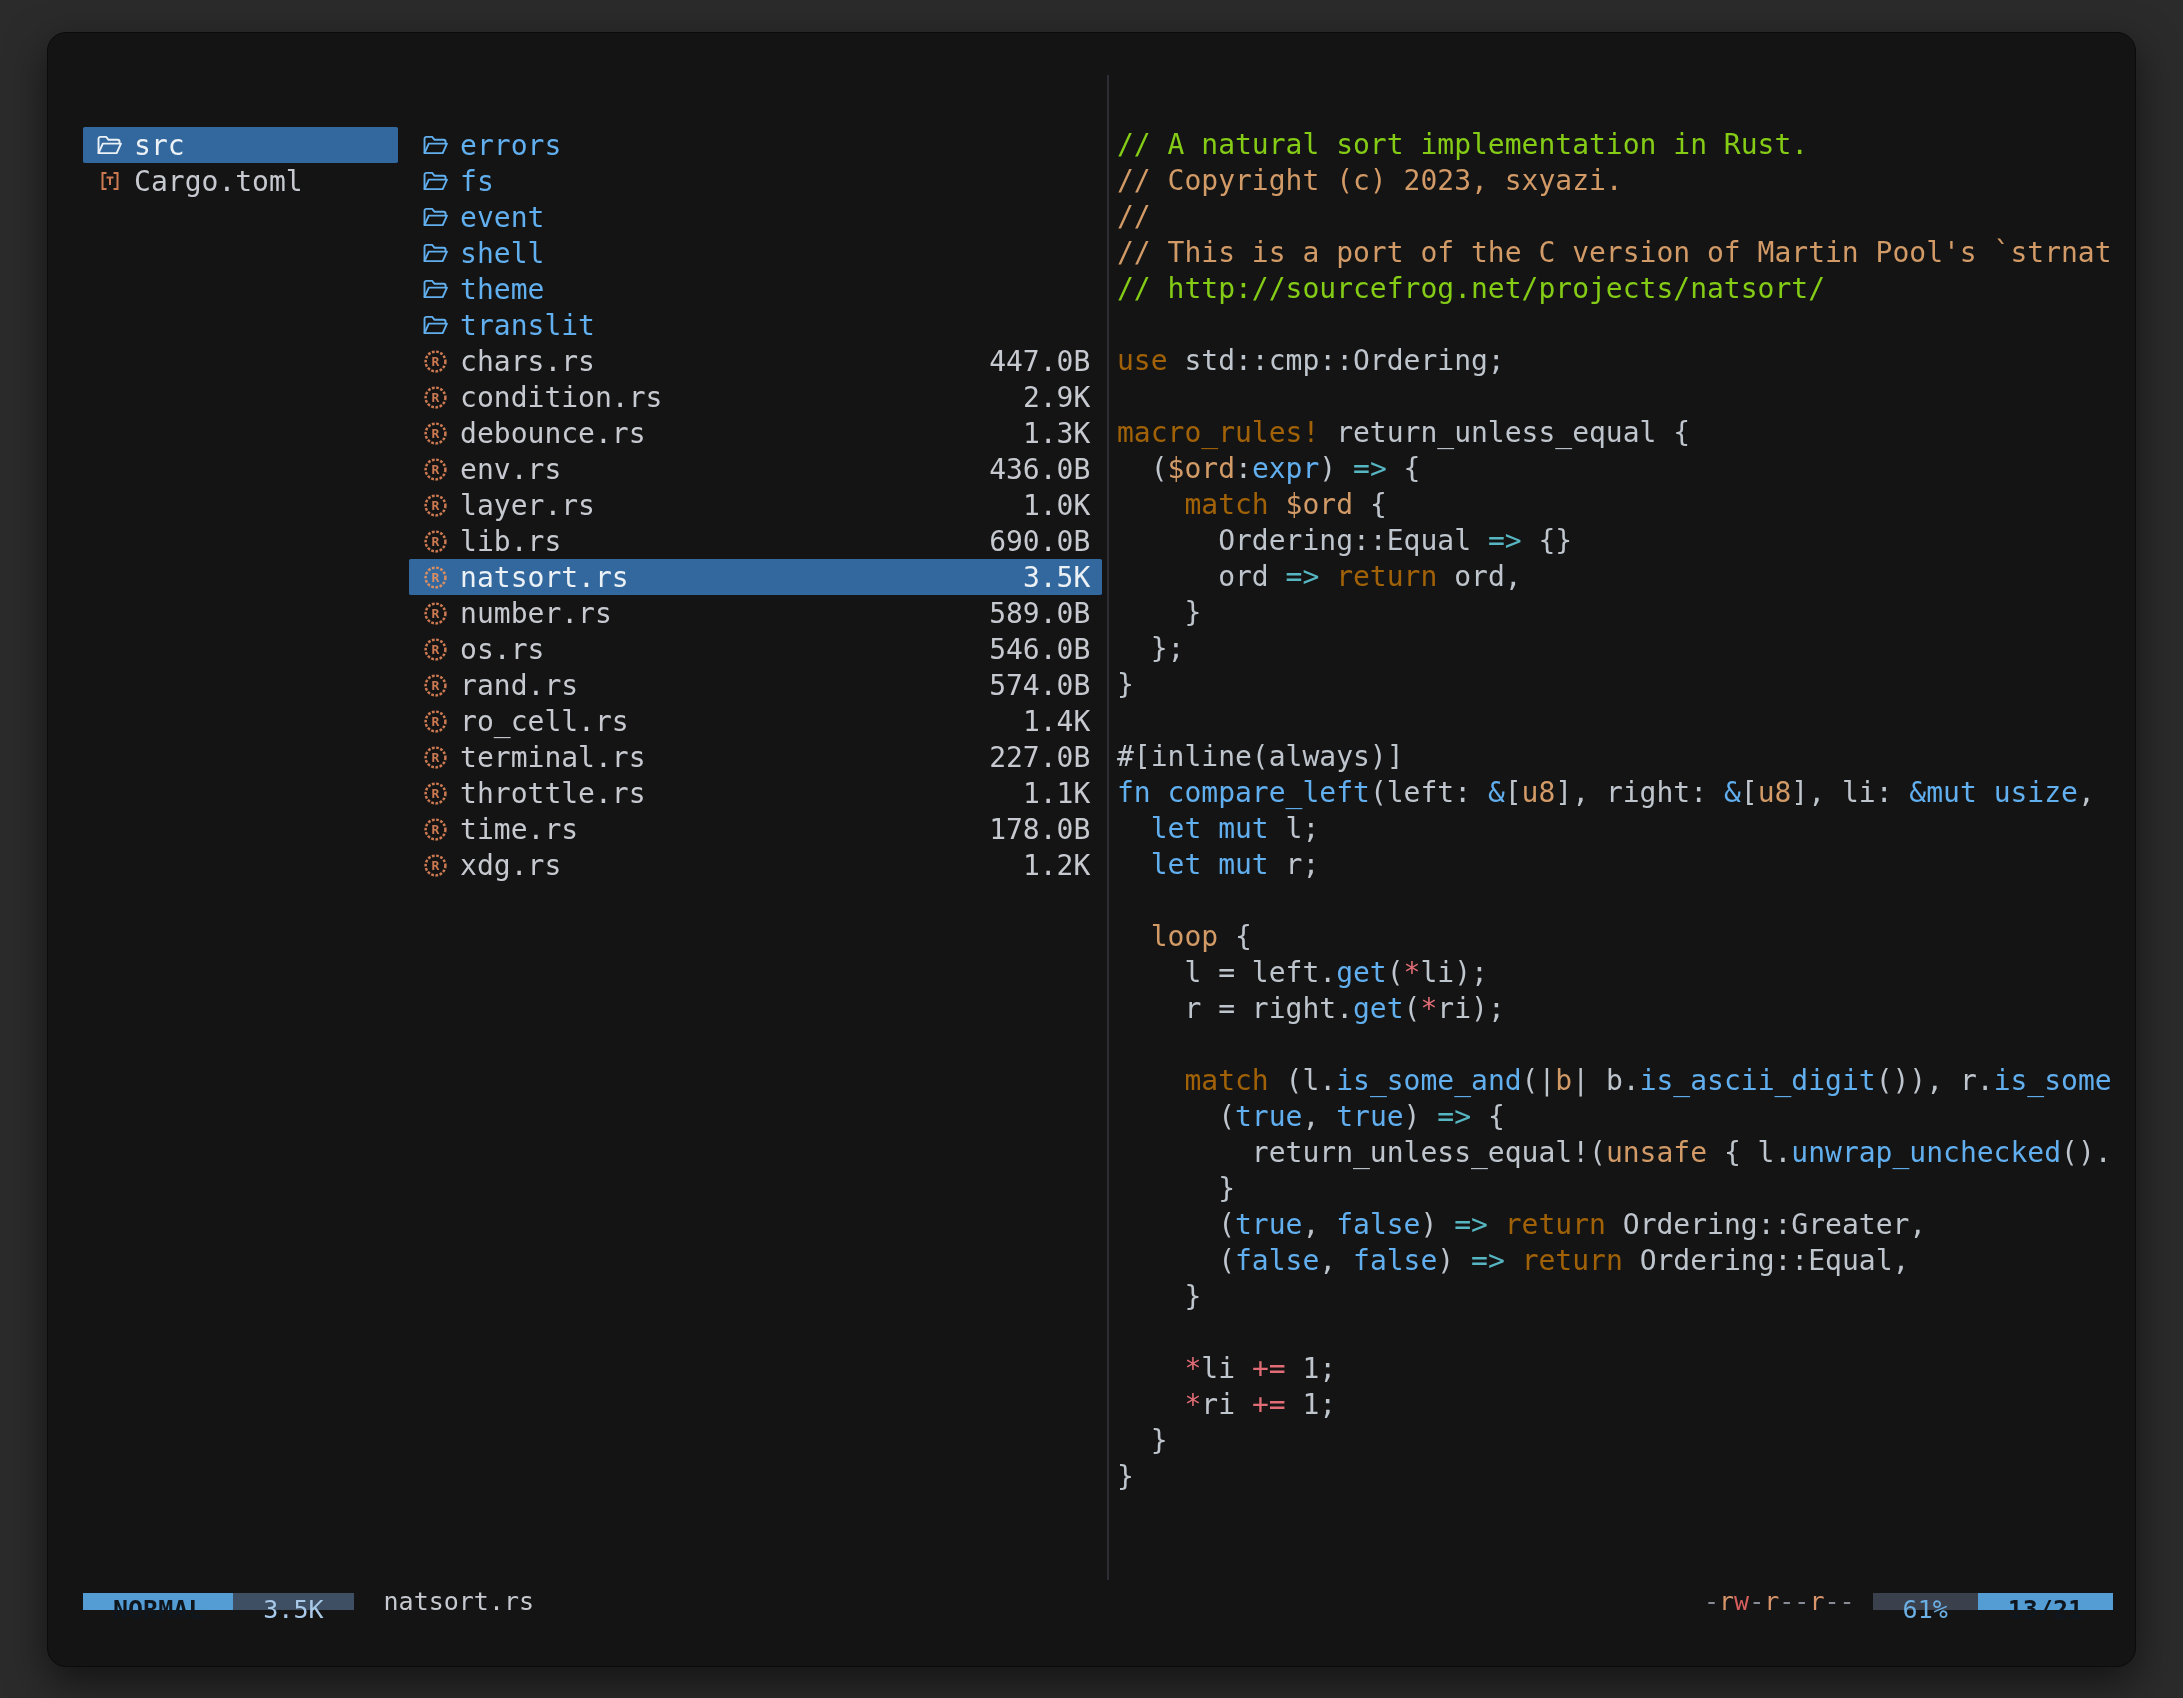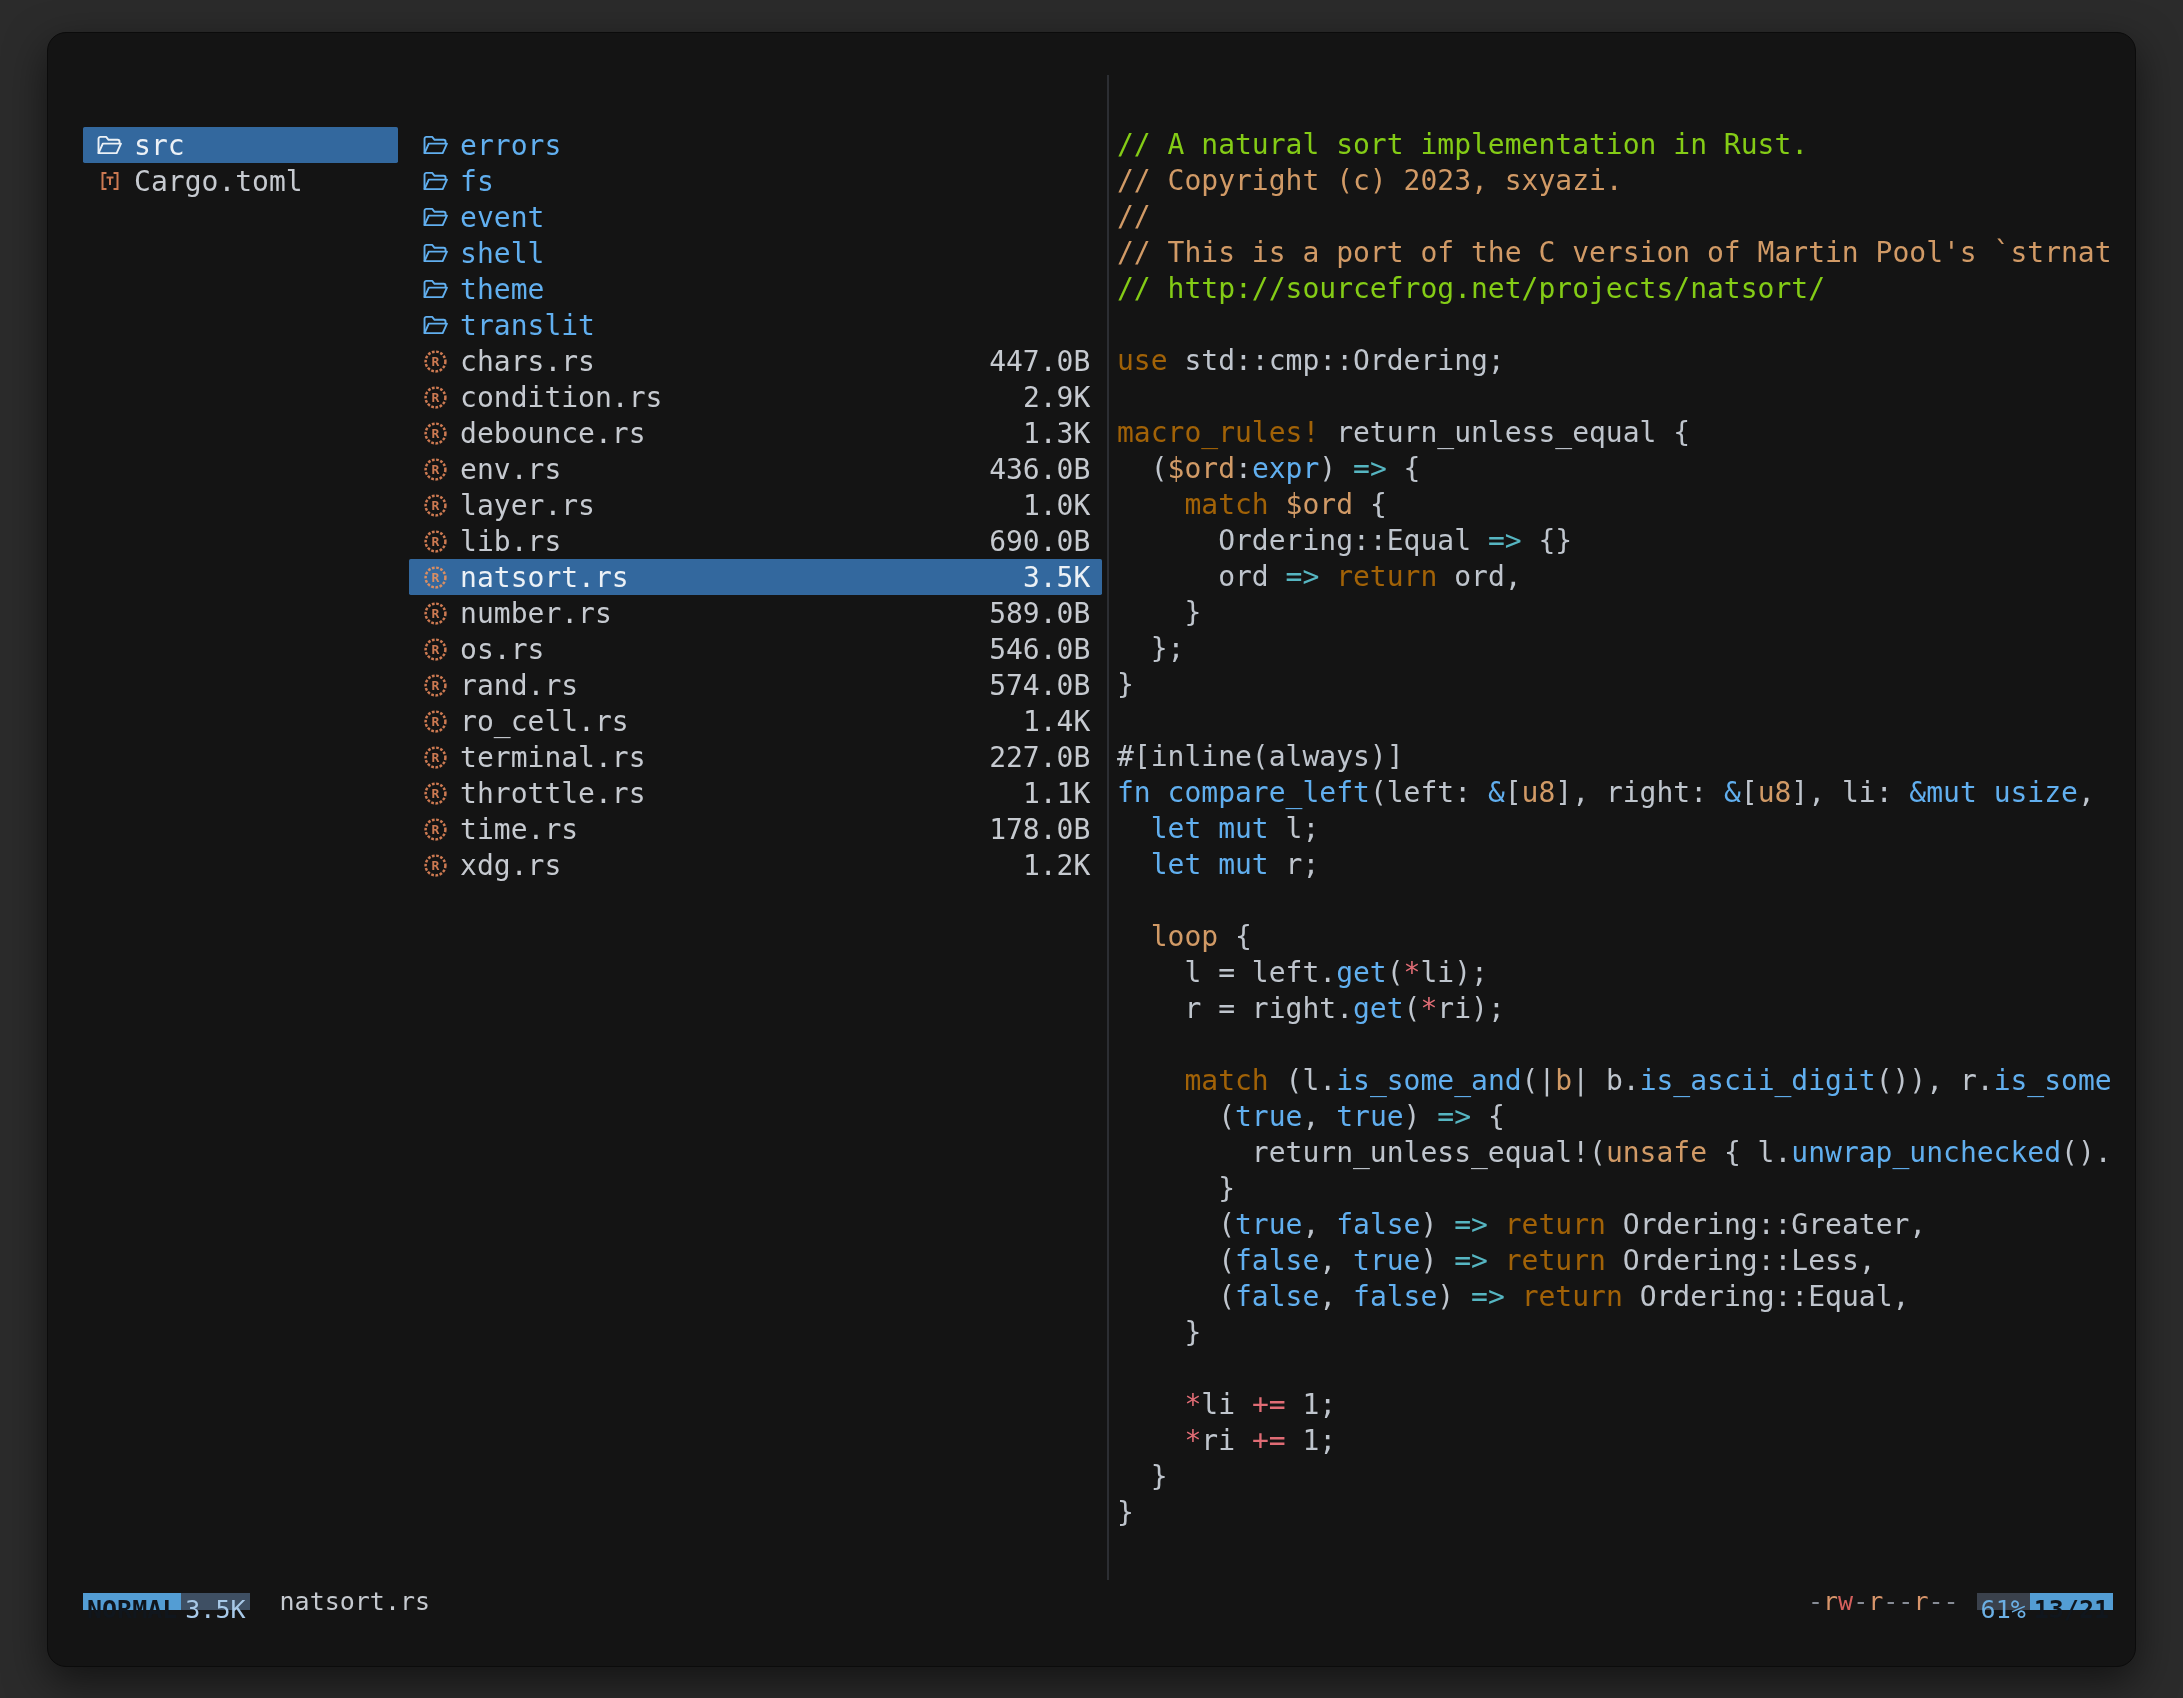--- a/index.html
+++ b/index.html
@@ -20,21 +20,21 @@
   .icon.rust{color:#cd7a52}
   .row.selected .icon.rust{color:#d98e63}
   .icon.toml{color:#cd7a52}
   .divider{position:absolute;left:1059px;top:42px;bottom:86px;width:1.7px;background:#2c2e33}
   #preview-pane{position:absolute;left:1069px;top:94px;width:1012px;height:1426px;overflow:hidden}
   .cline{height:36px;line-height:36px;white-space:pre;font-size:28px}
   .tk-w{color:#bfc5cd}.tk-g{color:#84cc16}.tk-o{color:#d19a66}.tk-p{color:#a16207}
   .tk-b{color:#61afef}.tk-c{color:#56b6c2}.tk-r{color:#e06c75}
   .tk-dim{color:#878c96}.tk-pr{color:#d8956b}.tk-pw{color:#d35f5c}
   #status-bar{position:absolute;left:35px;right:22px;top:1552px;height:32px;display:flex;align-items:center;font-size:25px}
-  .badge{height:17px;line-height:33px;padding:0 4px;flex:none;white-space:pre}
+  .badge{height:17px;line-height:33px;padding:0 30px;flex:none;white-space:pre}
   .badge.mode{background:#539dd4;color:#10161d;font-weight:bold}
   .badge.filesize{background:#3e4f63;color:#a8c9e8}
   .fname{margin-left:30px;color:#c6cad0;white-space:pre}
   .right{margin-left:auto;display:flex;align-items:center}
   .perms{margin-right:18px;white-space:pre;font-size:25px}
   .badge.pct{background:#3a414c;color:#6cb0e5}
   .badge.pos{background:#539dd4;color:#10161d;font-weight:bold}
   svg{display:block}
 </style>
 </head>
@@ -298,21 +298,20 @@
       <div class="cline"></div>
       <div class="cline"><span class="tk-w">  </span><span class="tk-o">loop</span><span class="tk-w"> {</span></div>
       <div class="cline"><span class="tk-w">    l = left.</span><span class="tk-b">get</span><span class="tk-w">(</span><span class="tk-r">*</span><span class="tk-w">li);</span></div>
       <div class="cline"><span class="tk-w">    r = right.</span><span class="tk-b">get</span><span class="tk-w">(</span><span class="tk-r">*</span><span class="tk-w">ri);</span></div>
       <div class="cline"></div>
       <div class="cline"><span class="tk-w">    </span><span class="tk-p">match</span><span class="tk-w"> (l.</span><span class="tk-b">is_some_and</span><span class="tk-w">(|</span><span class="tk-o">b</span><span class="tk-w">| b.</span><span class="tk-b">is_ascii_digit</span><span class="tk-w">()), r.</span><span class="tk-b">is_some</span></div>
       <div class="cline"><span class="tk-w">      (</span><span class="tk-b">true</span><span class="tk-w">, </span><span class="tk-b">true</span><span class="tk-w">) </span><span class="tk-c">=&gt;</span><span class="tk-w"> {</span></div>
       <div class="cline"><span class="tk-w">        return_unless_equal!(</span><span class="tk-o">unsafe</span><span class="tk-w"> { l.</span><span class="tk-b">unwrap_unchecked</span><span class="tk-w">().</span></div>
       <div class="cline"><span class="tk-w">      }</span></div>
       <div class="cline"><span class="tk-w">      (</span><span class="tk-b">true</span><span class="tk-w">, </span><span class="tk-b">false</span><span class="tk-w">) </span><span class="tk-c">=&gt;</span><span class="tk-w"> </span><span class="tk-p">return</span><span class="tk-w"> Ordering::Greater,</span></div>
-      <div class="cline"><span class="tk-w">      (</span><span class="tk-b">false</span><span class="tk-w">, </span><span class="tk-b">true</span><span class="tk-w">) </span><span class="tk-c">=&gt;</span><span class="tk-w"> </span><span class="tk-p">return</span><span class="tk-w"> Ordering::Less,</span></div>
       <div class="cline"><span class="tk-w">      (</span><span class="tk-b">false</span><span class="tk-w">, </span><span class="tk-b">false</span><span class="tk-w">) </span><span class="tk-c">=&gt;</span><span class="tk-w"> </span><span class="tk-p">return</span><span class="tk-w"> Ordering::Equal,</span></div>
       <div class="cline"><span class="tk-w">    }</span></div>
       <div class="cline"></div>
       <div class="cline"><span class="tk-w">    </span><span class="tk-r">*</span><span class="tk-w">li </span><span class="tk-r">+=</span><span class="tk-w"> 1;</span></div>
       <div class="cline"><span class="tk-w">    </span><span class="tk-r">*</span><span class="tk-w">ri </span><span class="tk-r">+=</span><span class="tk-w"> 1;</span></div>
       <div class="cline"><span class="tk-w">  }</span></div>
       <div class="cline"><span class="tk-w">}</span></div>
     </div>
 
   <div id="status-bar">

